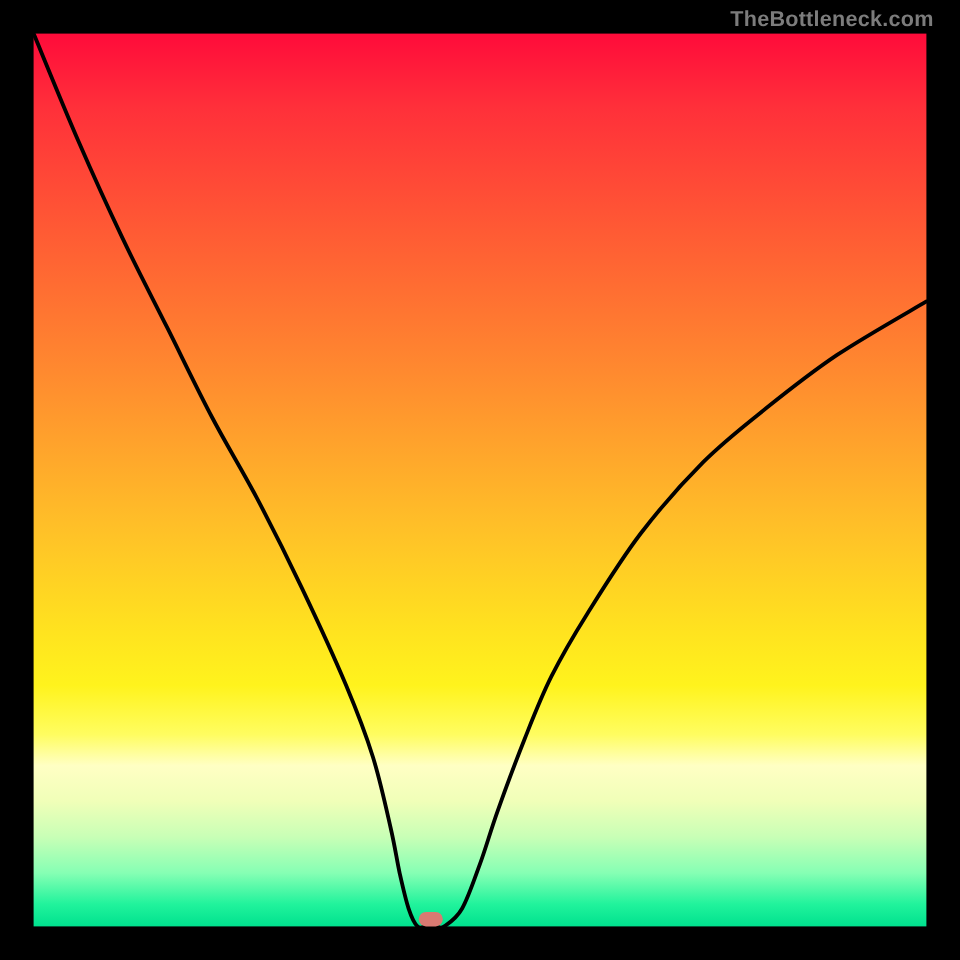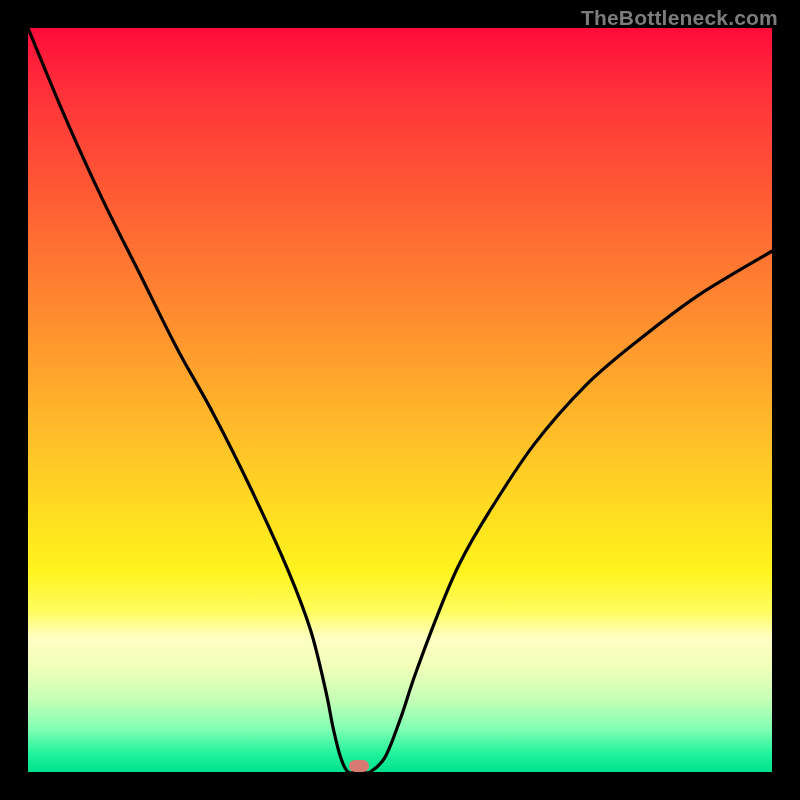--- a/index.html
+++ b/index.html
@@ -40,21 +40,21 @@
       #86ffb4 94%,
       #21f39c 97.5%,
       #00e18e 100%
     );
   }
   .watermark {
     position: absolute;
     top: 6px;
     right: 22px;
     color: #7c7c7c;
-    font-size: 21px;
+    font-size: 18px;
     font-weight: 600;
     letter-spacing: 0.2px;
     user-select: none;
   }
   svg.curve {
     position: absolute;
     left: 0;
     top: 0;
     width: 744px;
     height: 744px;

